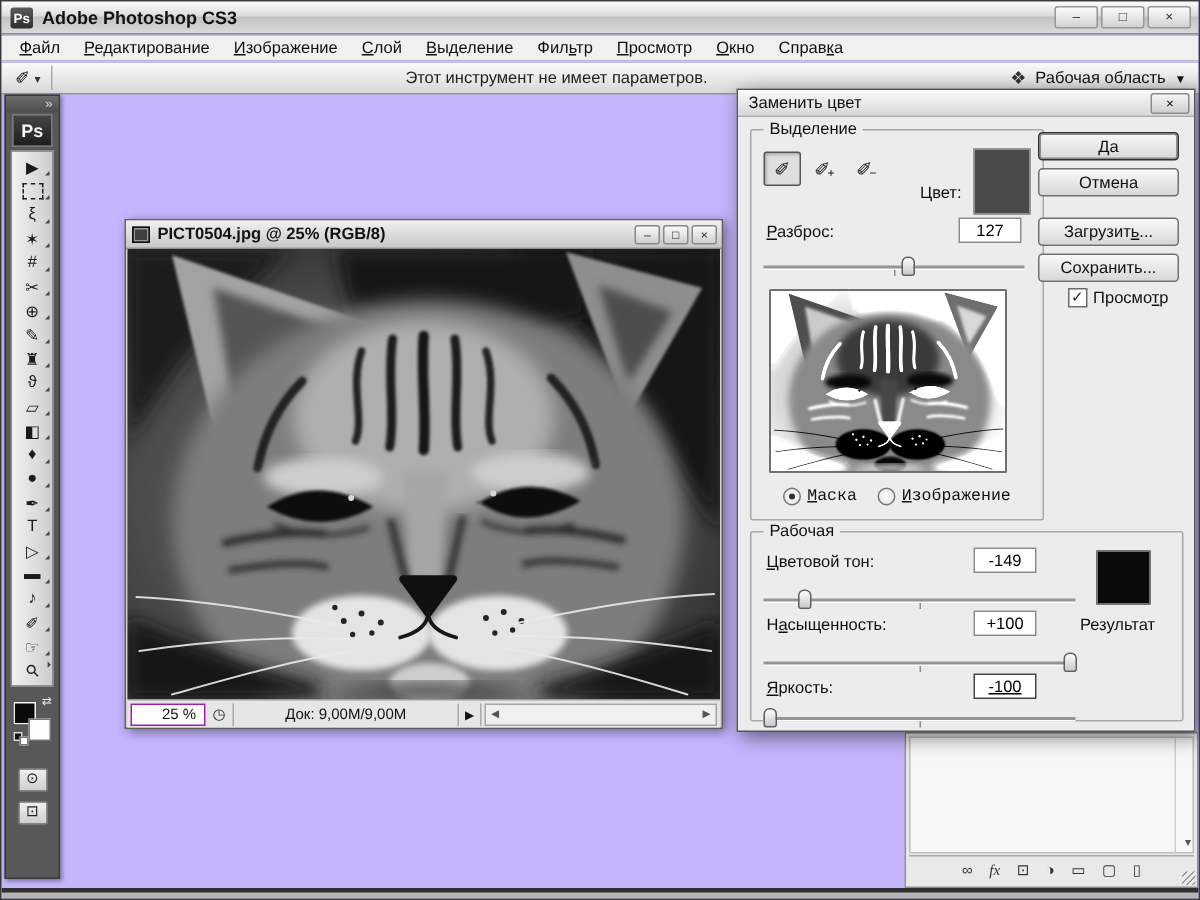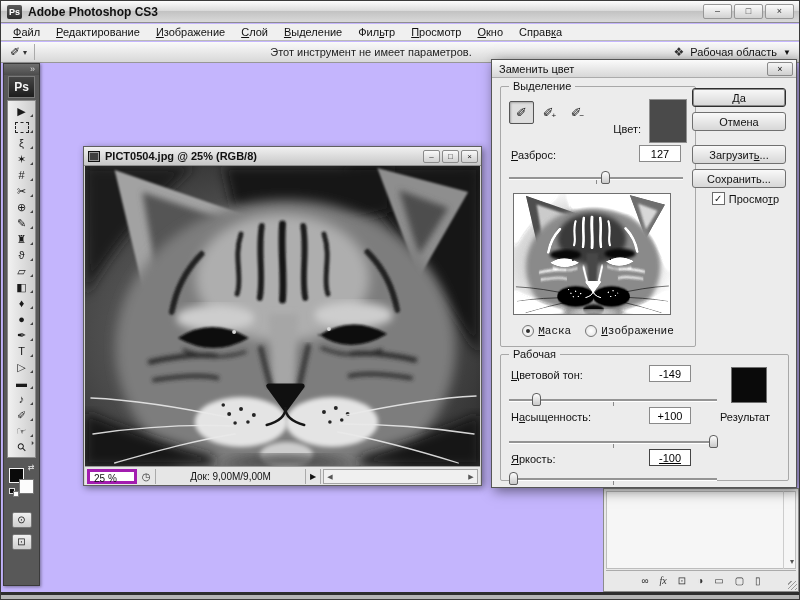--- a/index.html
+++ b/index.html
@@ -70,22 +70,22 @@
     display:flex; align-items:center; gap:5px; padding:0 4px; }
   .doc-icon { width:12px; height:11px; background:#3f3f3f; border:1px solid #111; box-shadow:inset 0 0 0 1px #9a9a9a; }
   .doc-title { font-weight:bold; font-size:11px; }
   .doc-controls { position:absolute; right:3px; top:3px; display:flex; gap:2px; }
   .doc-btn { width:17px; height:13px; border:1px solid #8a8a8a; border-radius:2px;
     background:linear-gradient(#fafafa,#cfcfcf); font-size:8px; line-height:11px; text-align:center; color:#222; }
   .canvas { position:absolute; left:1px; right:1px; top:19px; bottom:19px; background:#3c3c3c; overflow:hidden; }
   .canvas svg { display:block; width:100%; height:100%; }
   .doc-status { position:absolute; left:1px; right:1px; bottom:0; height:19px; background:#e6e6e6;
     border-top:1px solid #9c9c9c; display:flex; align-items:center; }
-  .zoom-box { width:50px; height:15px; margin-left:2px; background:#fff; border:3px solid #a21caf;
-    font-size:10px; padding:1px 0 0 4px; }
+  .zoom-box { width:50px; height:15px; margin-left:2px; background:#fff; border:1px solid #a21caf;
+    font-size:10px; padding:1px 0 0 20px; }
   .status-clock { width:18px; text-align:center; font-size:10px; color:#333; }
   .doc-info { width:150px; height:15px; border-left:1px solid #aaa; text-align:center; font-size:10px; padding-top:2px; }
   .status-expand { width:16px; height:15px; border-left:1px solid #aaa; border-right:1px solid #aaa;
     text-align:center; font-size:8px; line-height:15px; color:#111; }
   .h-scroll { flex:1; height:15px; margin:0 2px; background:#f0f0f0; border:1px solid #a5a5a5;
     position:relative; }
   .h-scroll .sa { position:absolute; top:0; width:12px; height:13px; font-size:7px; line-height:13px;
     text-align:center; color:#555; }
   .sa.left { left:0; } .sa.right { right:0; }
 

